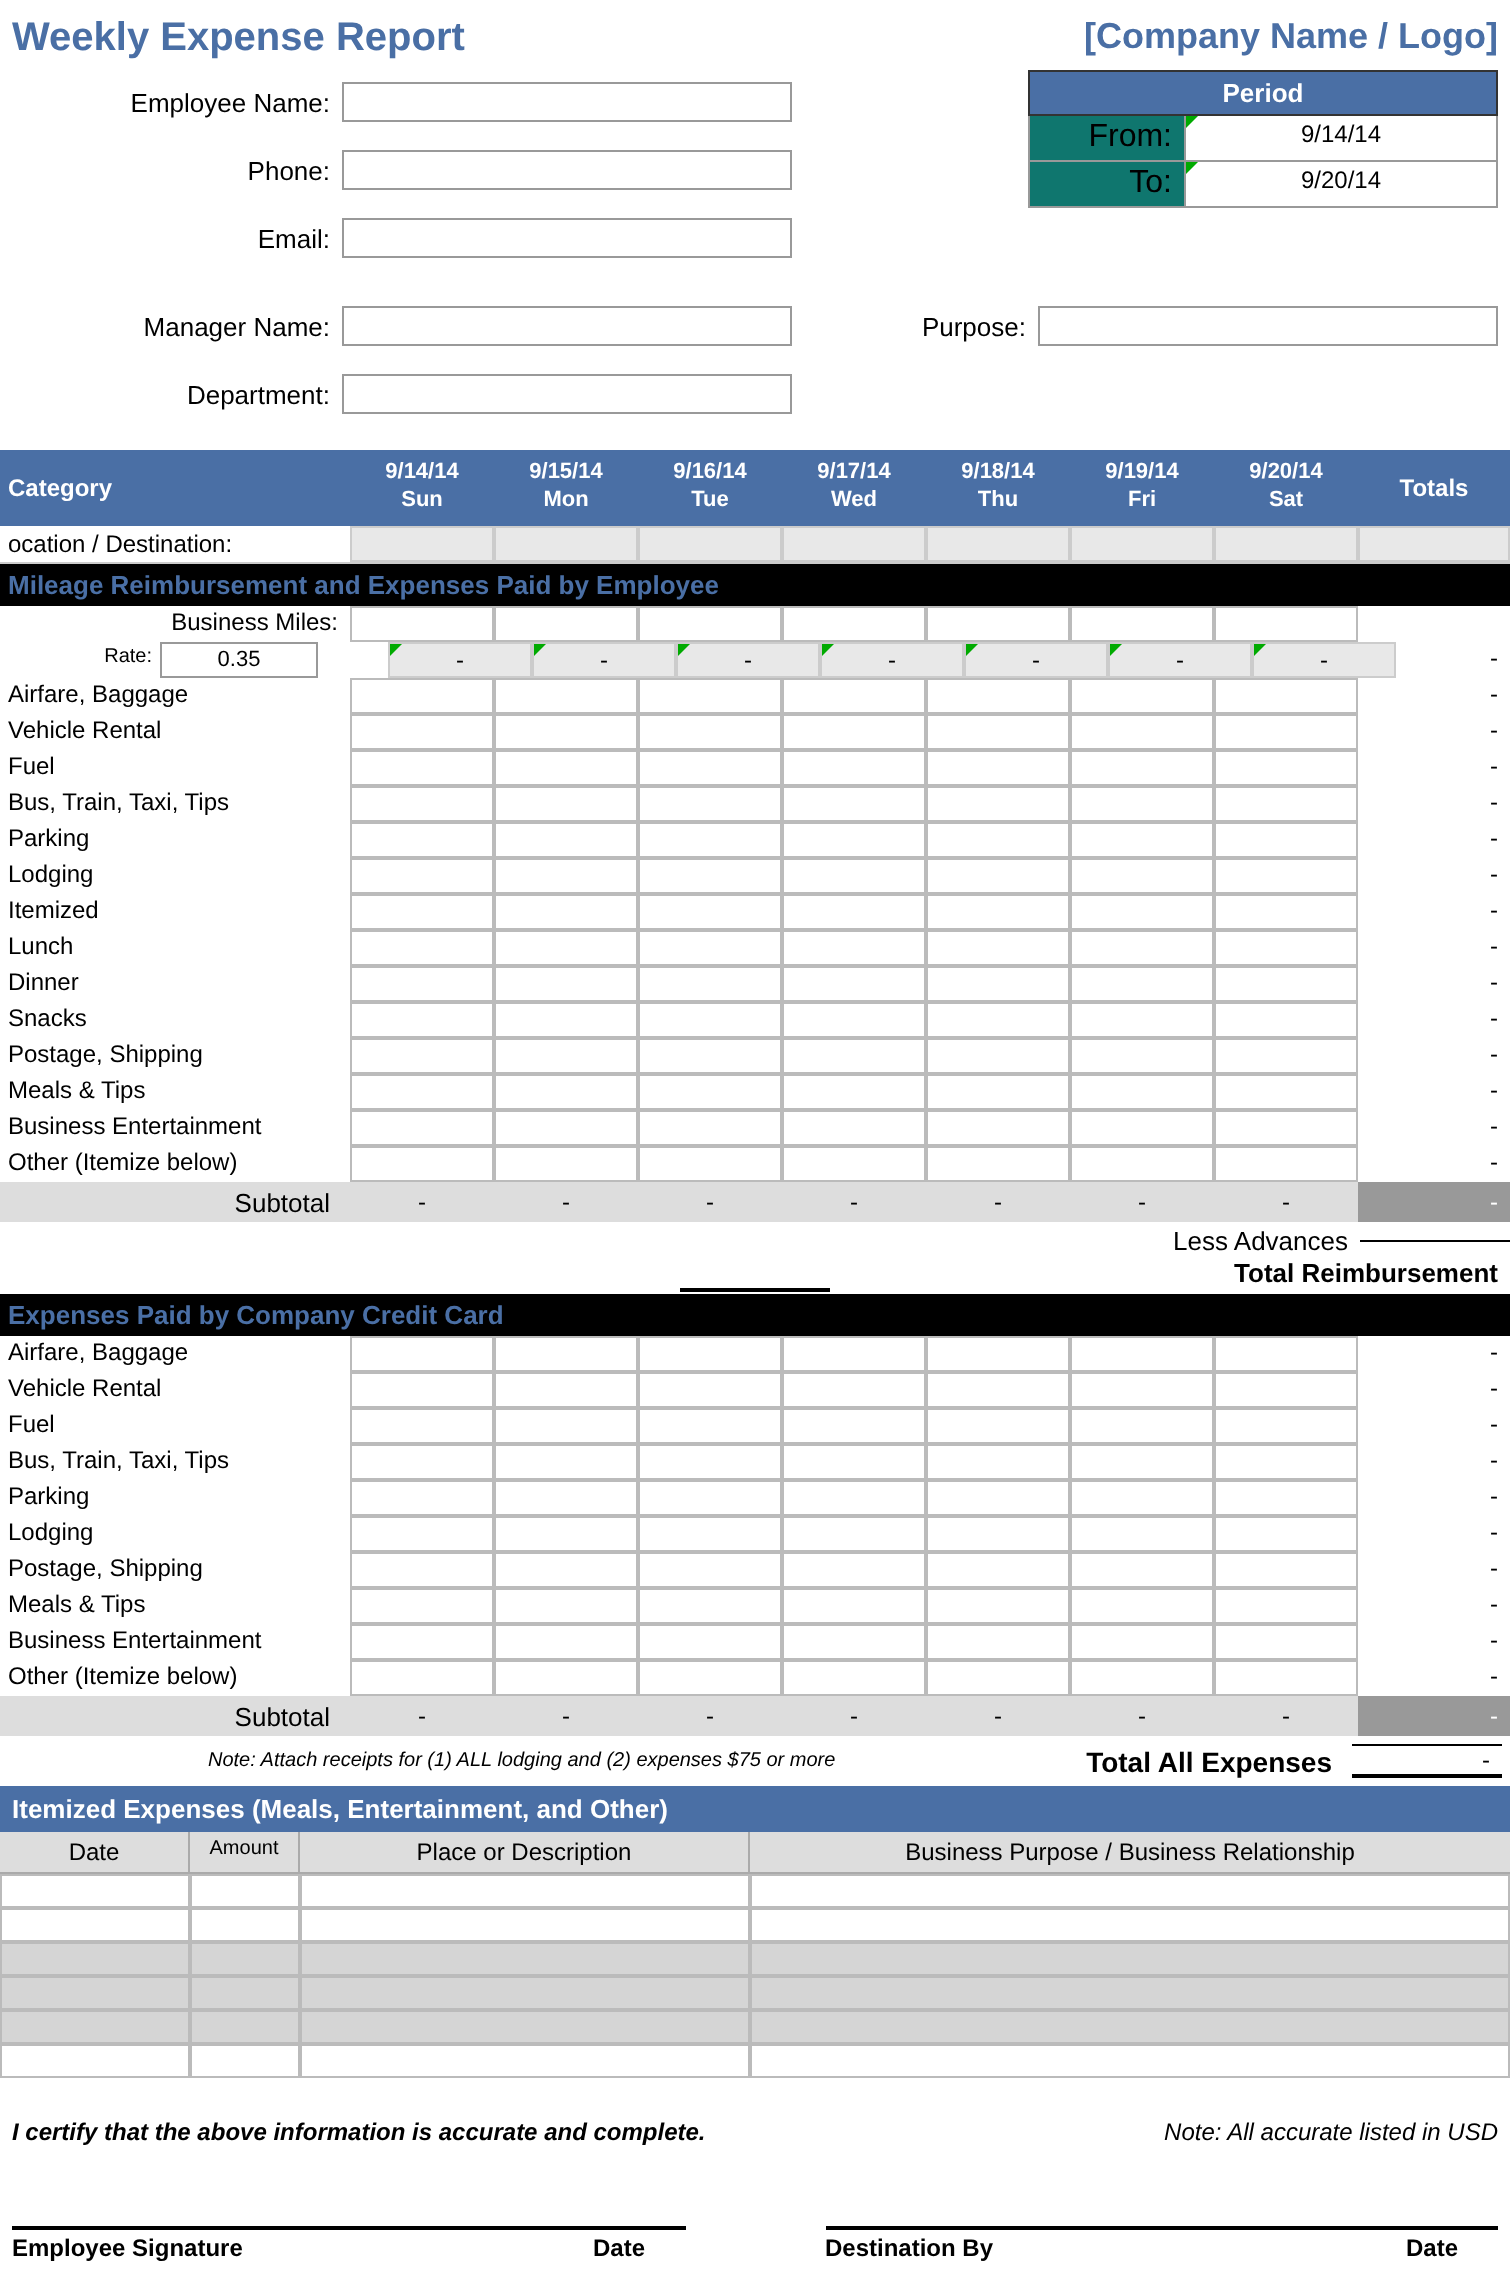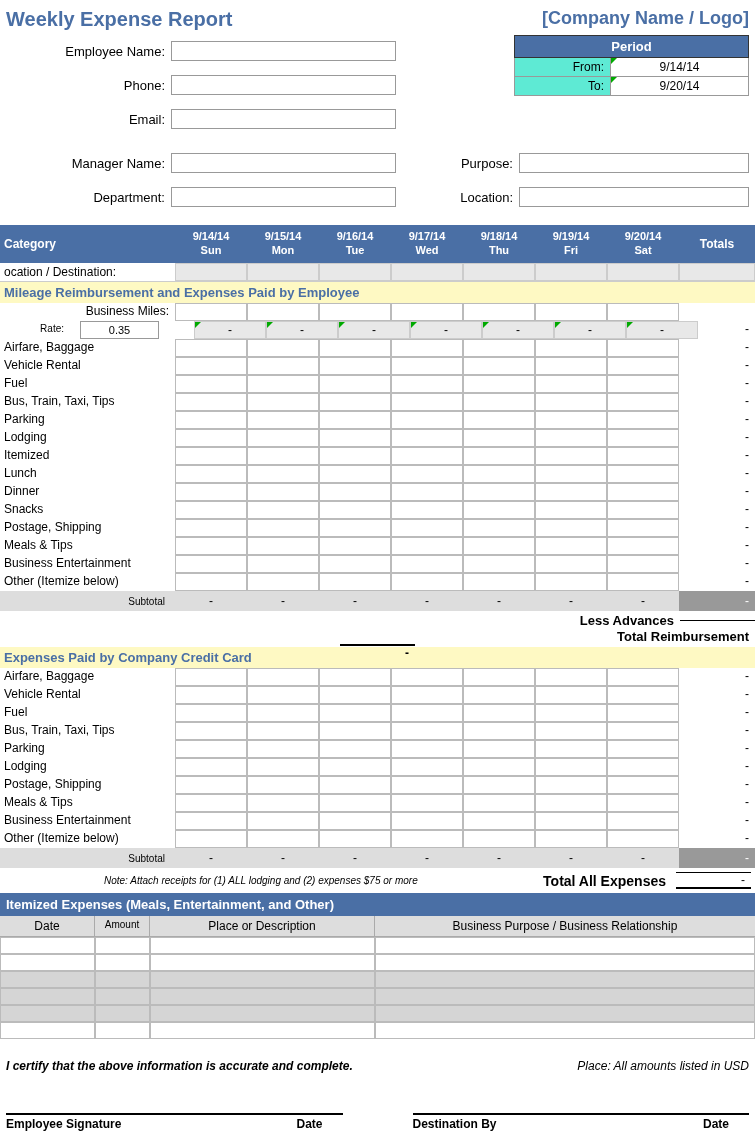--- a/index.html
+++ b/index.html
@@ -12,57 +12,57 @@
 .info-row { display: flex; align-items: center; margin-bottom: 14px; }
 .info-label { width: 165px; text-align: right; padding-right: 6px; font-size: 13px; }
 .info-input { border: 1px solid #999; height: 20px; width: 225px; background: #fff; }
 .info-right { margin-left: auto; display: flex; align-items: center; }
 .info-right .info-label { width: 80px; }
 .info-right .info-input { width: 230px; }
 
 .period-box { margin: 0 6px 8px auto; width: 235px; }
 .period-header { background: #4a6fa5; color: #fff; text-align: center; font-weight: bold; padding: 3px; font-size: 13px; border: 1px solid #333; }
 .period-row { display: flex; border: 1px solid #999; border-top: none; }
-.period-label { width: 96px; background: #5eead4; text-align: right; padding: 2px 6px; font-size: 12px; border-right: 1px solid #999; }
+.period-label { width: 78px; background: #0f766e; text-align: right; padding: 2px 6px; font-size: 16px; border-right: 1px solid #999; }
 .period-value { flex: 1; text-align: center; padding: 2px; position: relative; }
 .green-tri { position: absolute; top: 0; left: 0; width: 0; height: 0; border-top: 6px solid #0a0; border-right: 6px solid transparent; }
 
 .top-flex { display: flex; align-items: flex-start; }
 .top-left { flex: 1; }
 
 .cat-header { background: #4a6fa5; color: #fff; display: flex; font-weight: bold; font-size: 12px; padding: 4px 0; }
 .cat-col-label { width: 175px; padding: 8px 4px; }
 .cat-col { width: 72px; text-align: center; font-size: 11px; line-height: 1.3; }
 .cat-col-total { flex: 1; text-align: center; padding: 8px 0; }
 
 .loc-row { display: flex; border-bottom: 1px solid #ccc; }
 .loc-label { width: 175px; font-size: 12px; padding: 2px 4px; }
 .loc-cell { width: 72px; background: #e8e8e8; border: 1px solid #ccc; height: 18px; }
 .loc-total-cell { flex: 1; background: #e8e8e8; border: 1px solid #ccc; }
 
-.section-title { background: #fef9c3; color: #4a6fa5; font-weight: bold; font-size: 13px; padding: 3px 4px; }
+.section-title { background: #000000; color: #4a6fa5; font-weight: bold; font-size: 13px; padding: 3px 4px; }
 
 .data-row { display: flex; height: 18px; align-items: stretch; }
 .data-label { width: 175px; padding: 1px 4px; font-size: 12px; text-align: left; white-space: nowrap; overflow: hidden; }
 .data-label.right { text-align: right; padding-right: 6px; }
 .data-cell { width: 72px; border: 1px solid #bbb; background: #fff; position: relative; }
 .data-total { flex: 1; text-align: right; padding: 1px 6px; font-size: 12px; }
 
 .rate-row { display: flex; height: 18px; align-items: stretch; }
-.rate-label { width: 80px; text-align: right; padding: 2px 16px; font-size: 10px; }
+.rate-label { width: 80px; text-align: right; padding: 2px 4px; font-size: 10px; }
 .rate-box { width: 79px; border: 1px solid #999; text-align: center; font-size: 11px; background: #fff; display: flex; align-items: center; justify-content: center; }
 .rate-cell { width: 72px; background: #e8e8e8; border: 1px solid #ccc; text-align: center; font-size: 12px; padding-top: 1px; position: relative; }
 .rate-spacer { width: 35px; }
 
 .subtotal-row { display: flex; background: #ddd; height: 20px; align-items: center; }
-.subtotal-label { width: 175px; text-align: right; padding-right: 10px; font-size: 10px; }
+.subtotal-label { width: 175px; text-align: right; padding-right: 10px; font-size: 13px; }
 .subtotal-cell { width: 72px; text-align: center; font-size: 12px; }
 .subtotal-total { flex: 1; background: #999; text-align: right; padding-right: 6px; color: #fff; height: 100%; display: flex; align-items: center; justify-content: flex-end; }
 
-.summary-row { display: flex; height: 18px; align-items: center; font-weight: bold; }
+.summary-row { display: flex; height: 18px; align-items: center; }
 .summary-label { margin-left: auto; text-align: right; padding-right: 6px; font-size: 13px; }
 .summary-value { width: 75px; text-align: right; padding-right: 6px; font-size: 12px; border-top: 1px solid #000; }
 .summary-bold { font-weight: bold; flex-direction: column; }
 .summary-top-border { border-top: 2px solid #000; }
 
 .note-row { display: flex; padding: 4px; align-items: center; }
 .note-text { font-style: italic; font-size: 10px; flex: 1; padding-left: 100px; }
 .total-all { font-weight: bold; font-size: 14px; text-align: right; padding-right: 10px; }
 .total-all-val { width: 75px; text-align: right; padding-right: 6px; border-top: 1px solid #000; border-bottom: 2px solid #000; }
 
@@ -136,24 +136,20 @@
     <div class="info-label">Manager Name:</div>
       <input class="info-input" style="">
     <div class="info-right">
         <div class="info-label">Purpose:</div>
         <input class="info-input" style="">
       </div>
   </div>
   <div class="info-row">
     <div class="info-label">Department:</div>
       <input class="info-input" style="">
-    <div class="info-right">
-        <div class="info-label">Location:</div>
-        <input class="info-input" style="">
-      </div>
   </div>
 </div>
 
 <div class="cat-header">
   <div class="cat-col-label">Category</div>
   <div class="cat-col"><span>9/14/14</span><br><span>Sun</span></div>
   <div class="cat-col"><span>9/15/14</span><br><span>Mon</span></div>
   <div class="cat-col"><span>9/16/14</span><br><span>Tue</span></div>
   <div class="cat-col"><span>9/17/14</span><br><span>Wed</span></div>
   <div class="cat-col"><span>9/18/14</span><br><span>Thu</span></div>
@@ -551,21 +547,21 @@
   </div>
 <div class="itemized-row">
     <div class="icell d"></div>
     <div class="icell a"></div>
     <div class="icell p"></div>
     <div class="icell b"></div>
   </div>
 
 <div class="cert-row">
   <div class="cert-text">I certify that the above information is accurate and complete.</div>
-  <div class="cert-note">Place: All amounts listed in USD</div>
+  <div class="cert-note">Note: All accurate listed in USD</div>
 </div>
 
 <div class="sig-row">
   <div class="sig-block">
     <div class="sig-label">Employee Signature</div>
     <div class="sig-date">Date</div>
   </div>
   <div class="sig-block">
     <div class="sig-label">Destination By</div>
     <div class="sig-date">Date</div>

